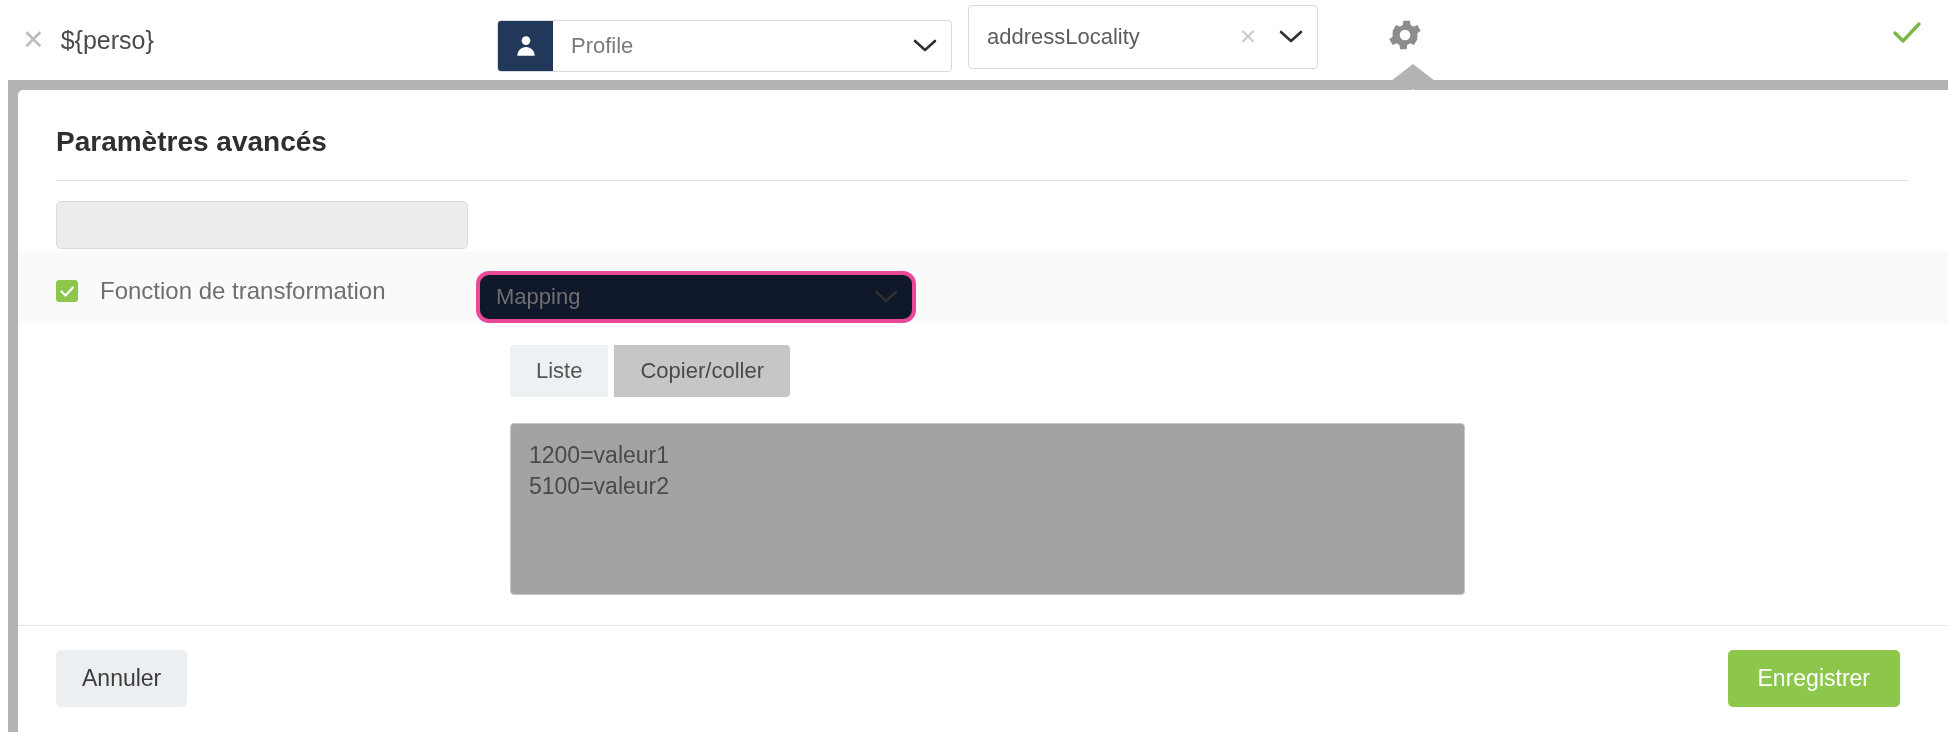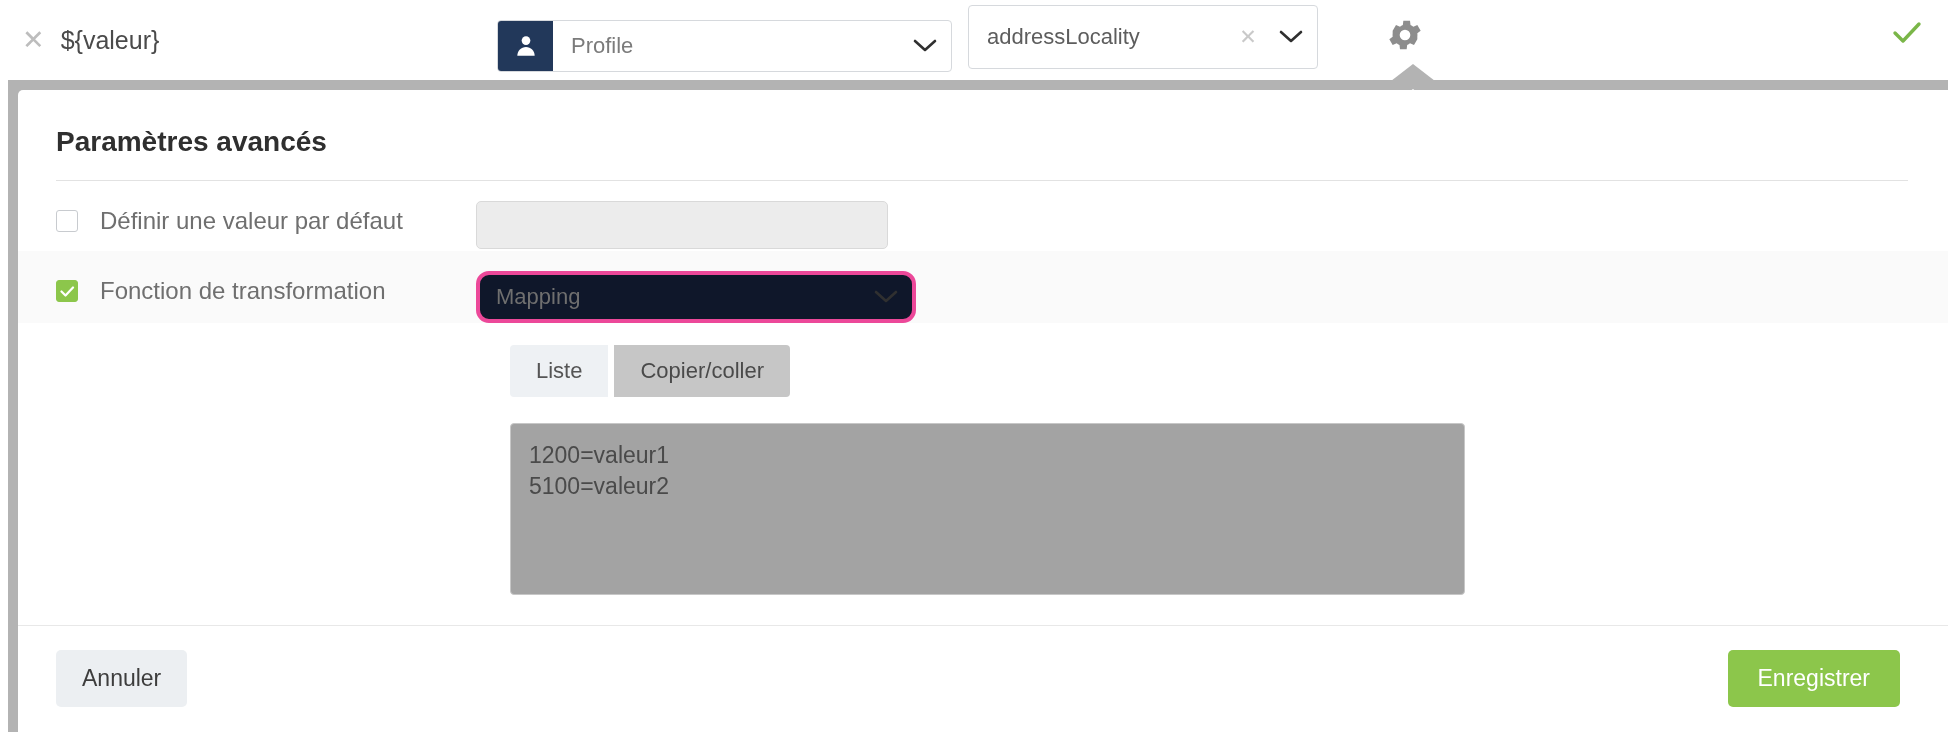--- a/index.html
+++ b/index.html
@@ -301,21 +301,21 @@
     font-family: inherit;
   }
 </style>
 </head>
 <body>
 
 <div class="topbar">
 
   <span class="close-x">✕</span>
 
-  <span class="token-label">${valeur}</span>
+  <span class="token-label">${perso}</span>
 
   <div class="select-profile">
     <div class="profile-badge">
       <svg width="26" height="28" viewBox="0 0 24 24" fill="#ffffff" aria-hidden="true">
         <circle cx="12" cy="7" r="4"></circle>
         <path d="M4 21c0-4.4 3.6-8 8-8s8 3.6 8 8z"></path>
       </svg>
     </div>
     <div class="sel-text">Profile</div>
     <div class="chev">
@@ -351,24 +351,20 @@
 <div class="frame">
   <div class="caret"></div>
   <div class="caret-inner"></div>
 
   <div class="panel">
 
     <div class="panel-title">Paramètres avancés</div>
     <div class="title-rule"></div>
 
     <div class="row">
-      <div class="cb-cell">
-        <span class="cb"></span>
-        <span class="cb-label">Définir une valeur par défaut</span>
-      </div>
       <div class="ctrl-cell">
         <div class="input-disabled"></div>
       </div>
     </div>
 
     <div class="row striped">
       <div class="cb-cell">
         <span class="cb checked">
           <svg width="15" height="13" viewBox="0 0 15 13" aria-hidden="true">
             <path d="M1.5 6.5 L5.5 10.5 L13 2.5" stroke="#ffffff" stroke-width="2.2" fill="none" stroke-linecap="round" stroke-linejoin="round"></path>

